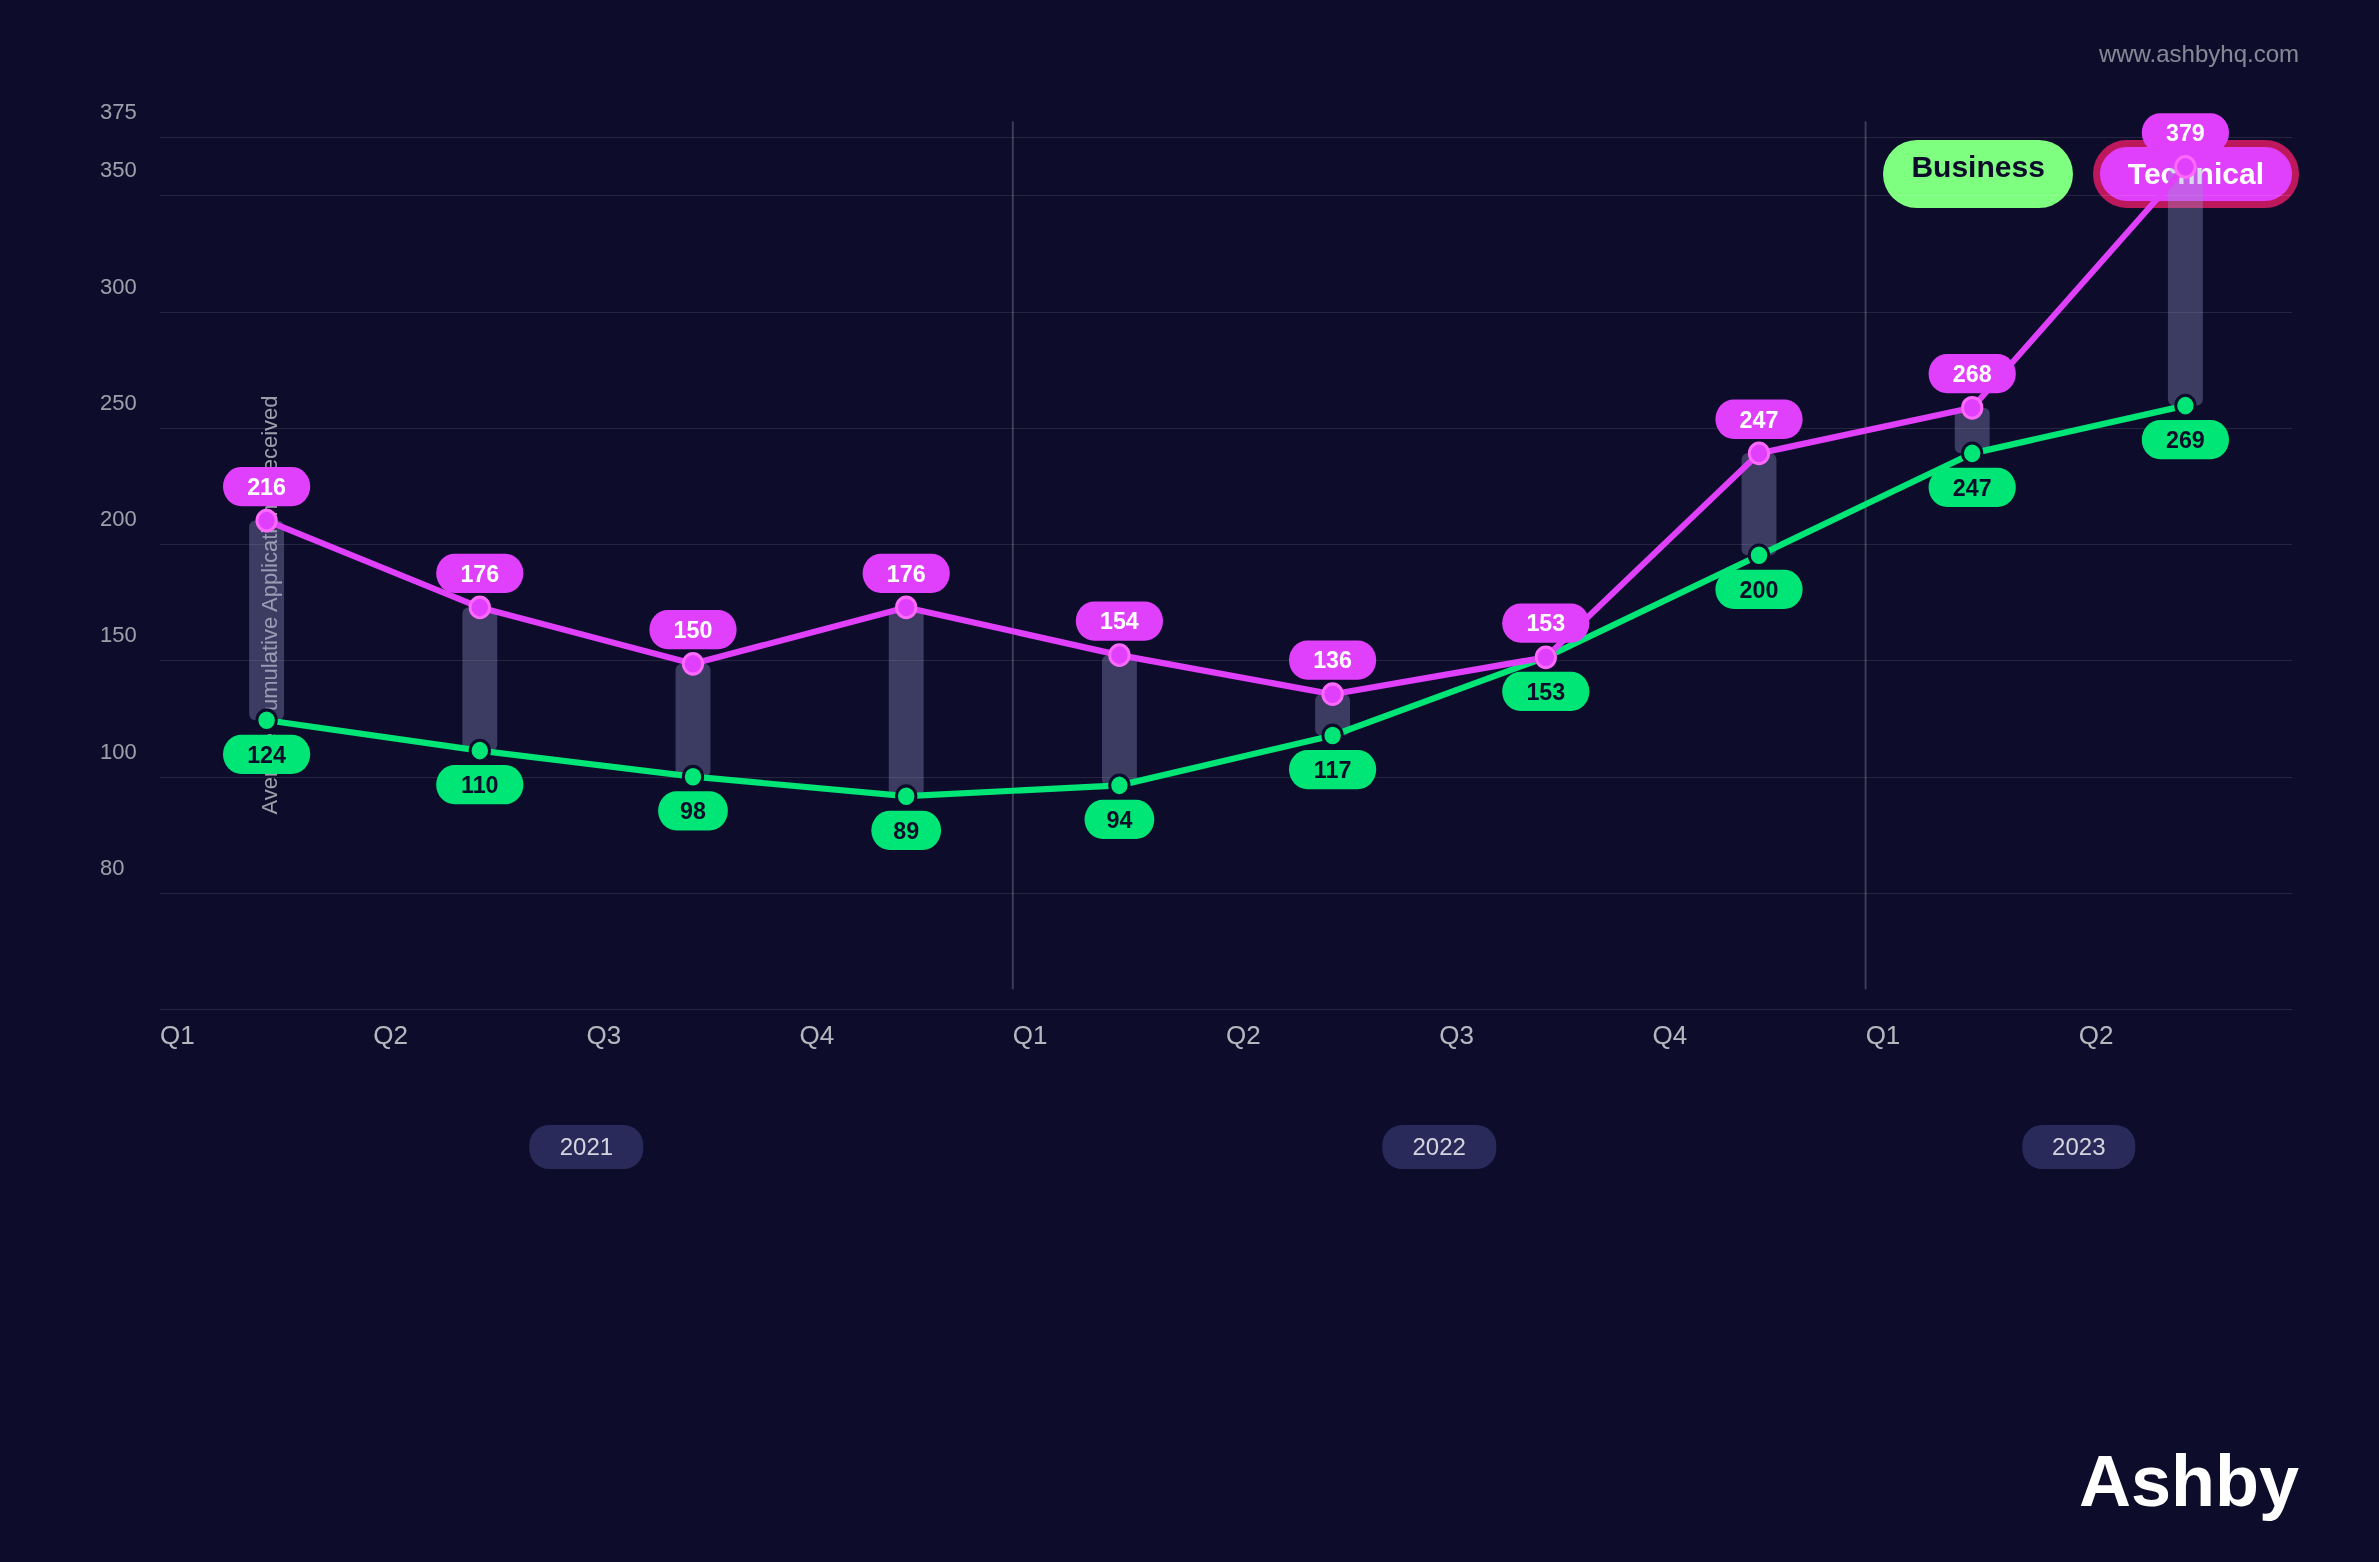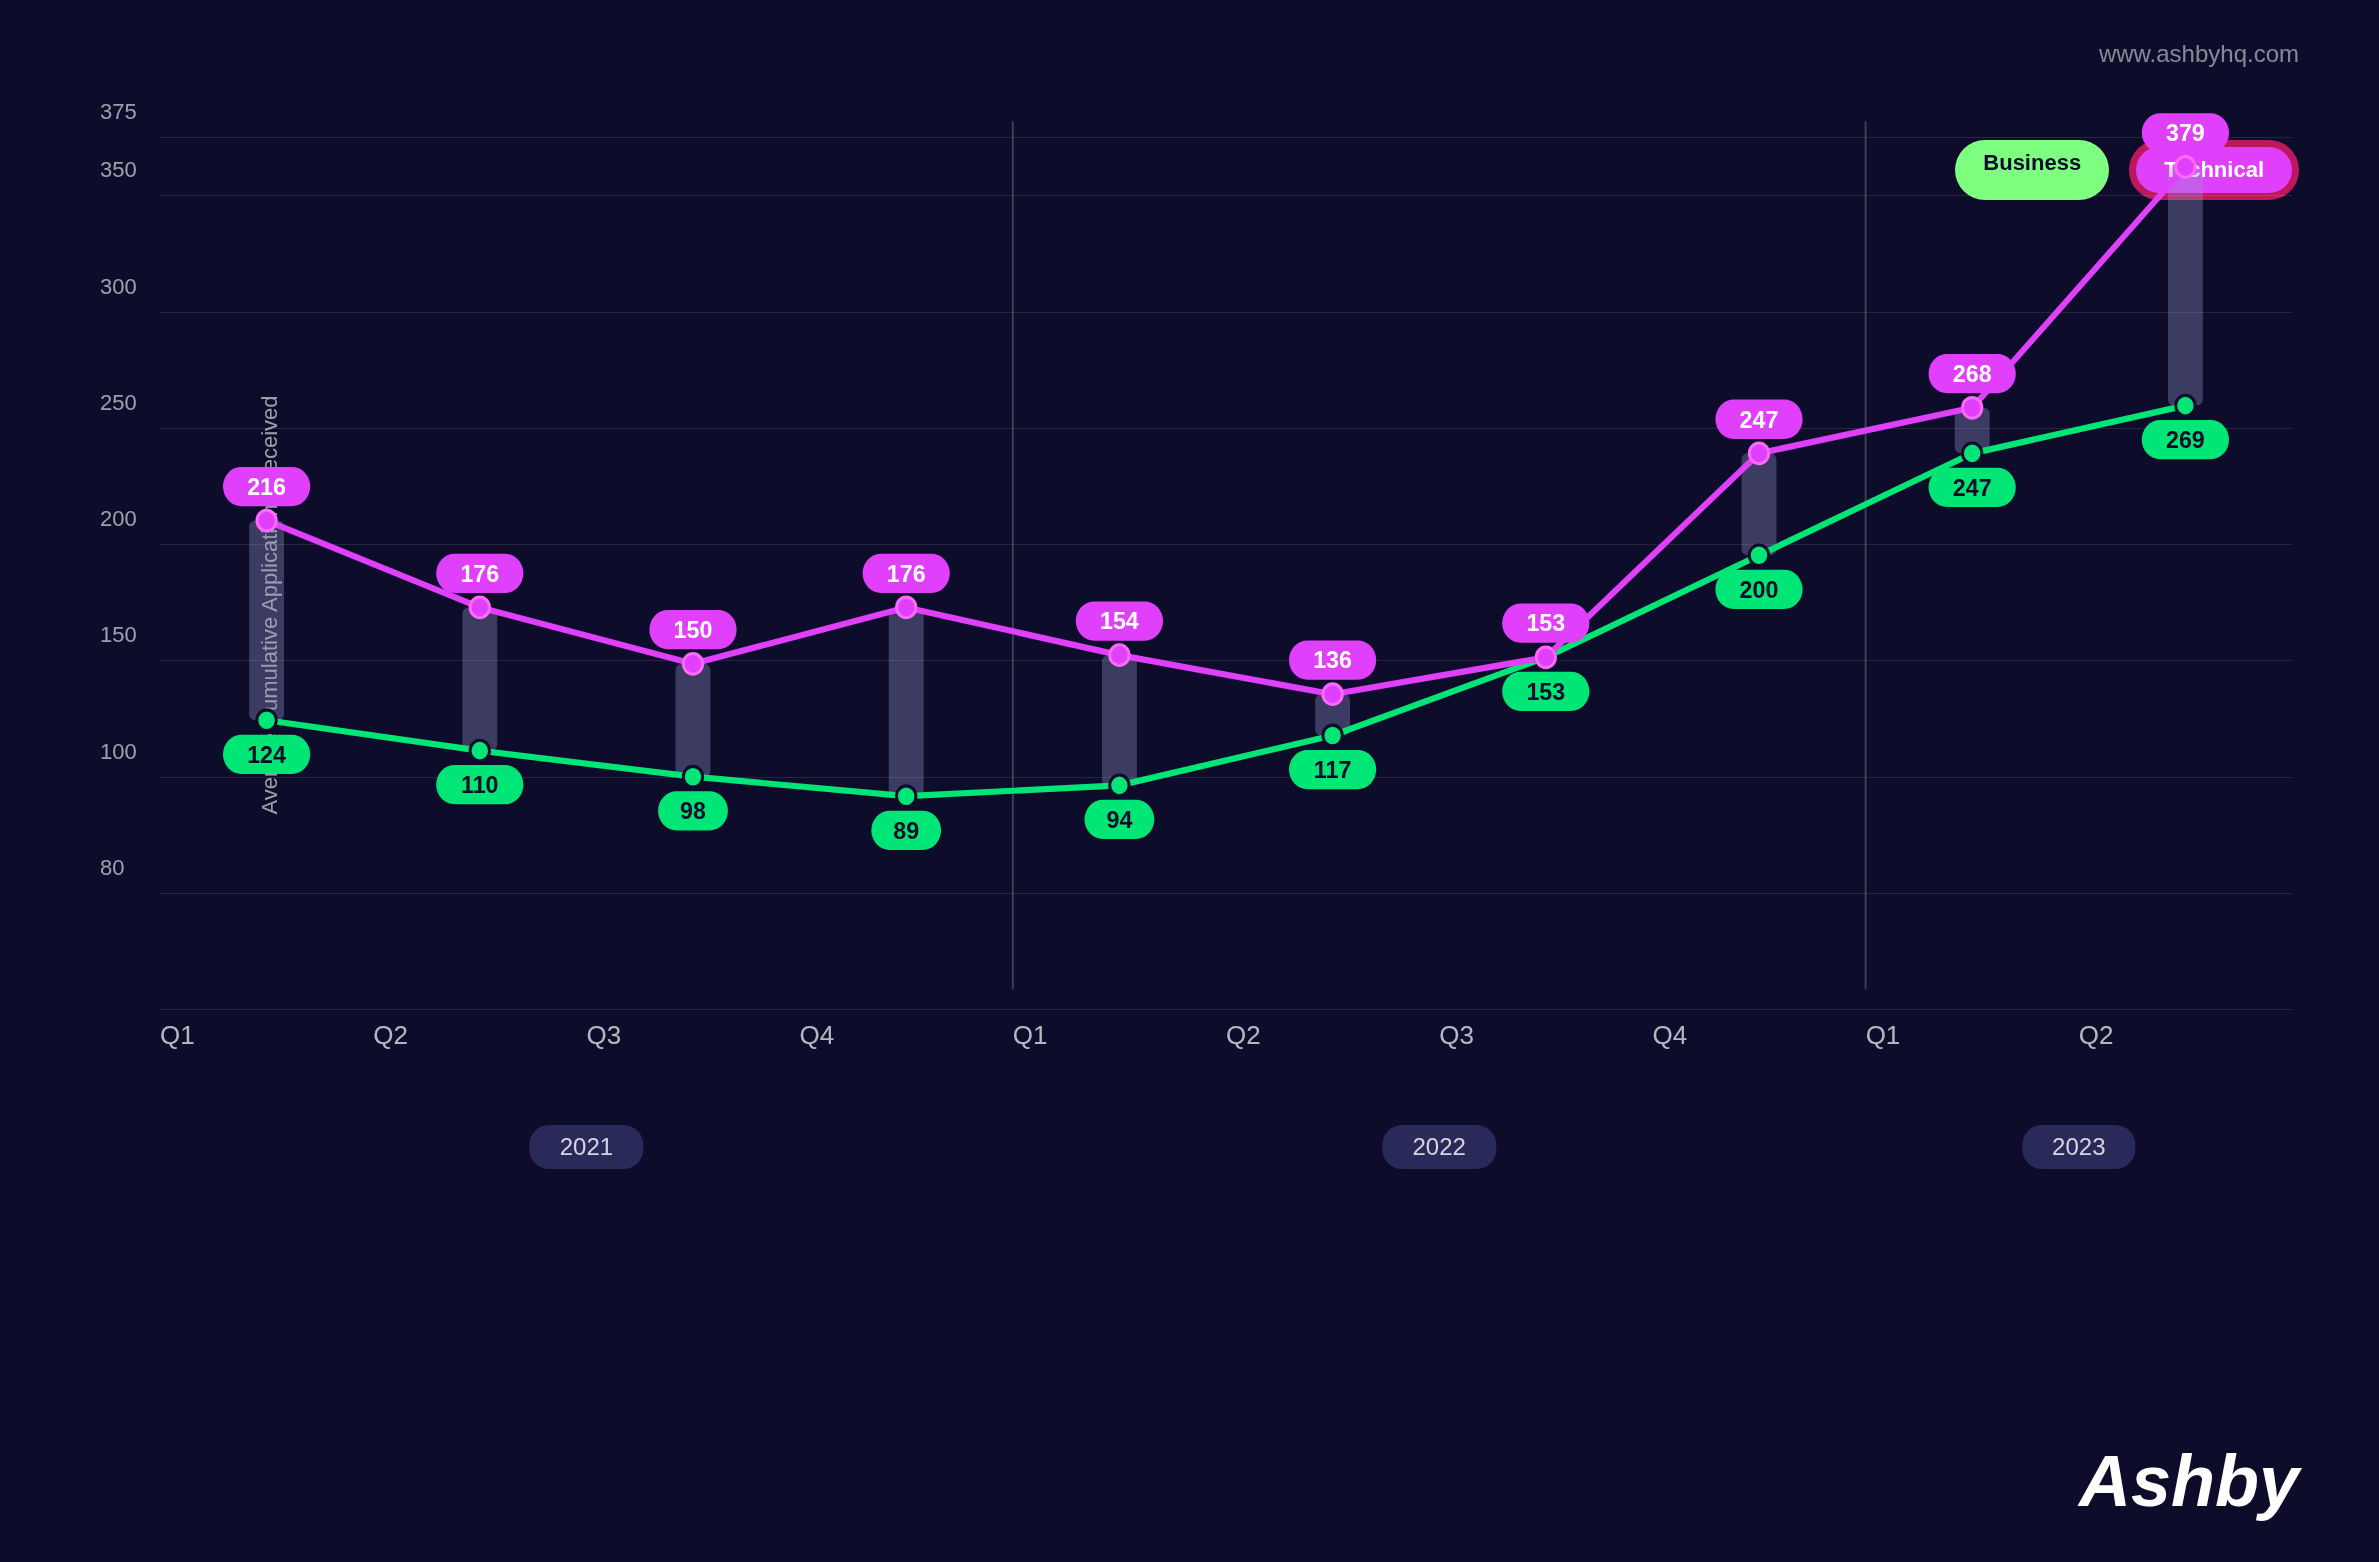--- a/index.html
+++ b/index.html
@@ -45,21 +45,21 @@
       position: absolute;
       top: 140px;
       right: 80px;
       display: flex;
       gap: 20px;
     }
 
     .legend-pill {
       padding: 10px 28px;
       border-radius: 50px;
-      font-size: 22px;
+      font-size: 30px;
       font-weight: 600;
     }
 
     .legend-business {
       background-color: #7fff7f;
       color: #0d0d2b;
     }
 
     .legend-technical {
       background-color: #e040fb;
@@ -165,21 +165,20 @@
       white-space: nowrap;
     }
 
     .ashby-logo {
       position: absolute;
       bottom: 40px;
       right: 80px;
       font-size: 72px;
       font-weight: 900;
       color: white;
-      font-style: italic;
     }
   </style>
 </head>
 <body>
 
 <div class="container">
 
   <div class="website-url">www.ashbyhq.com</div>
 
 

